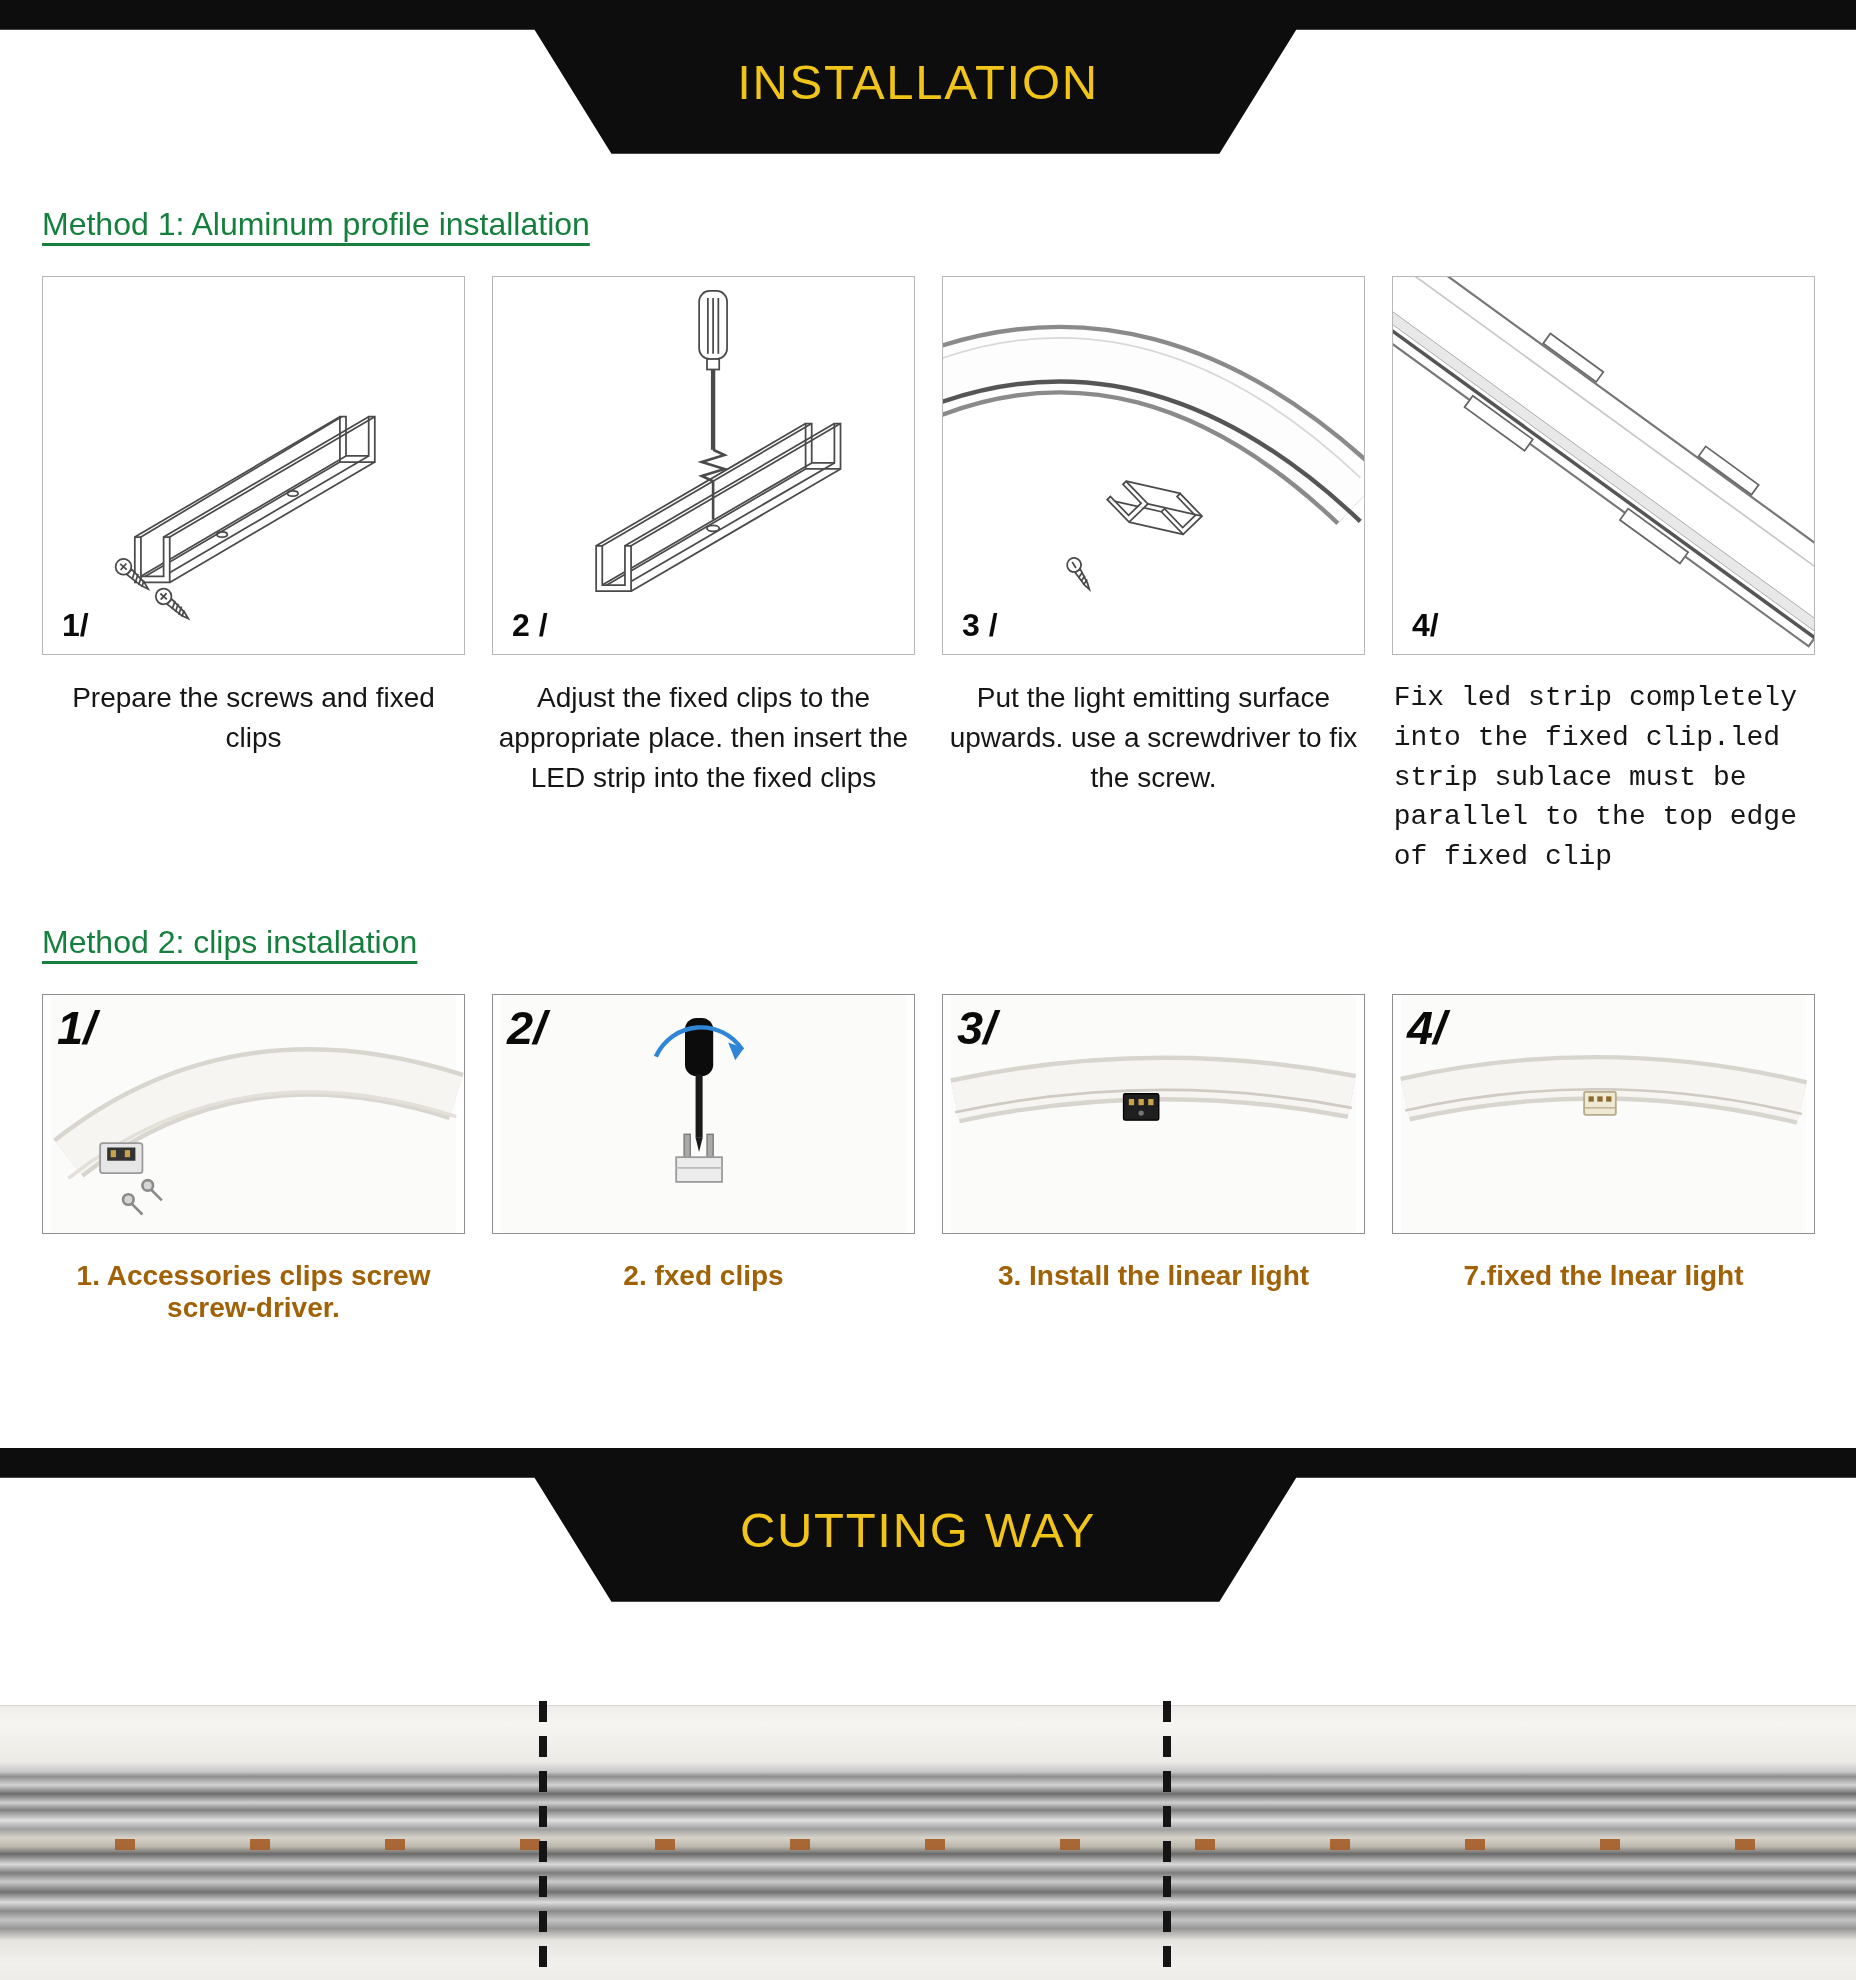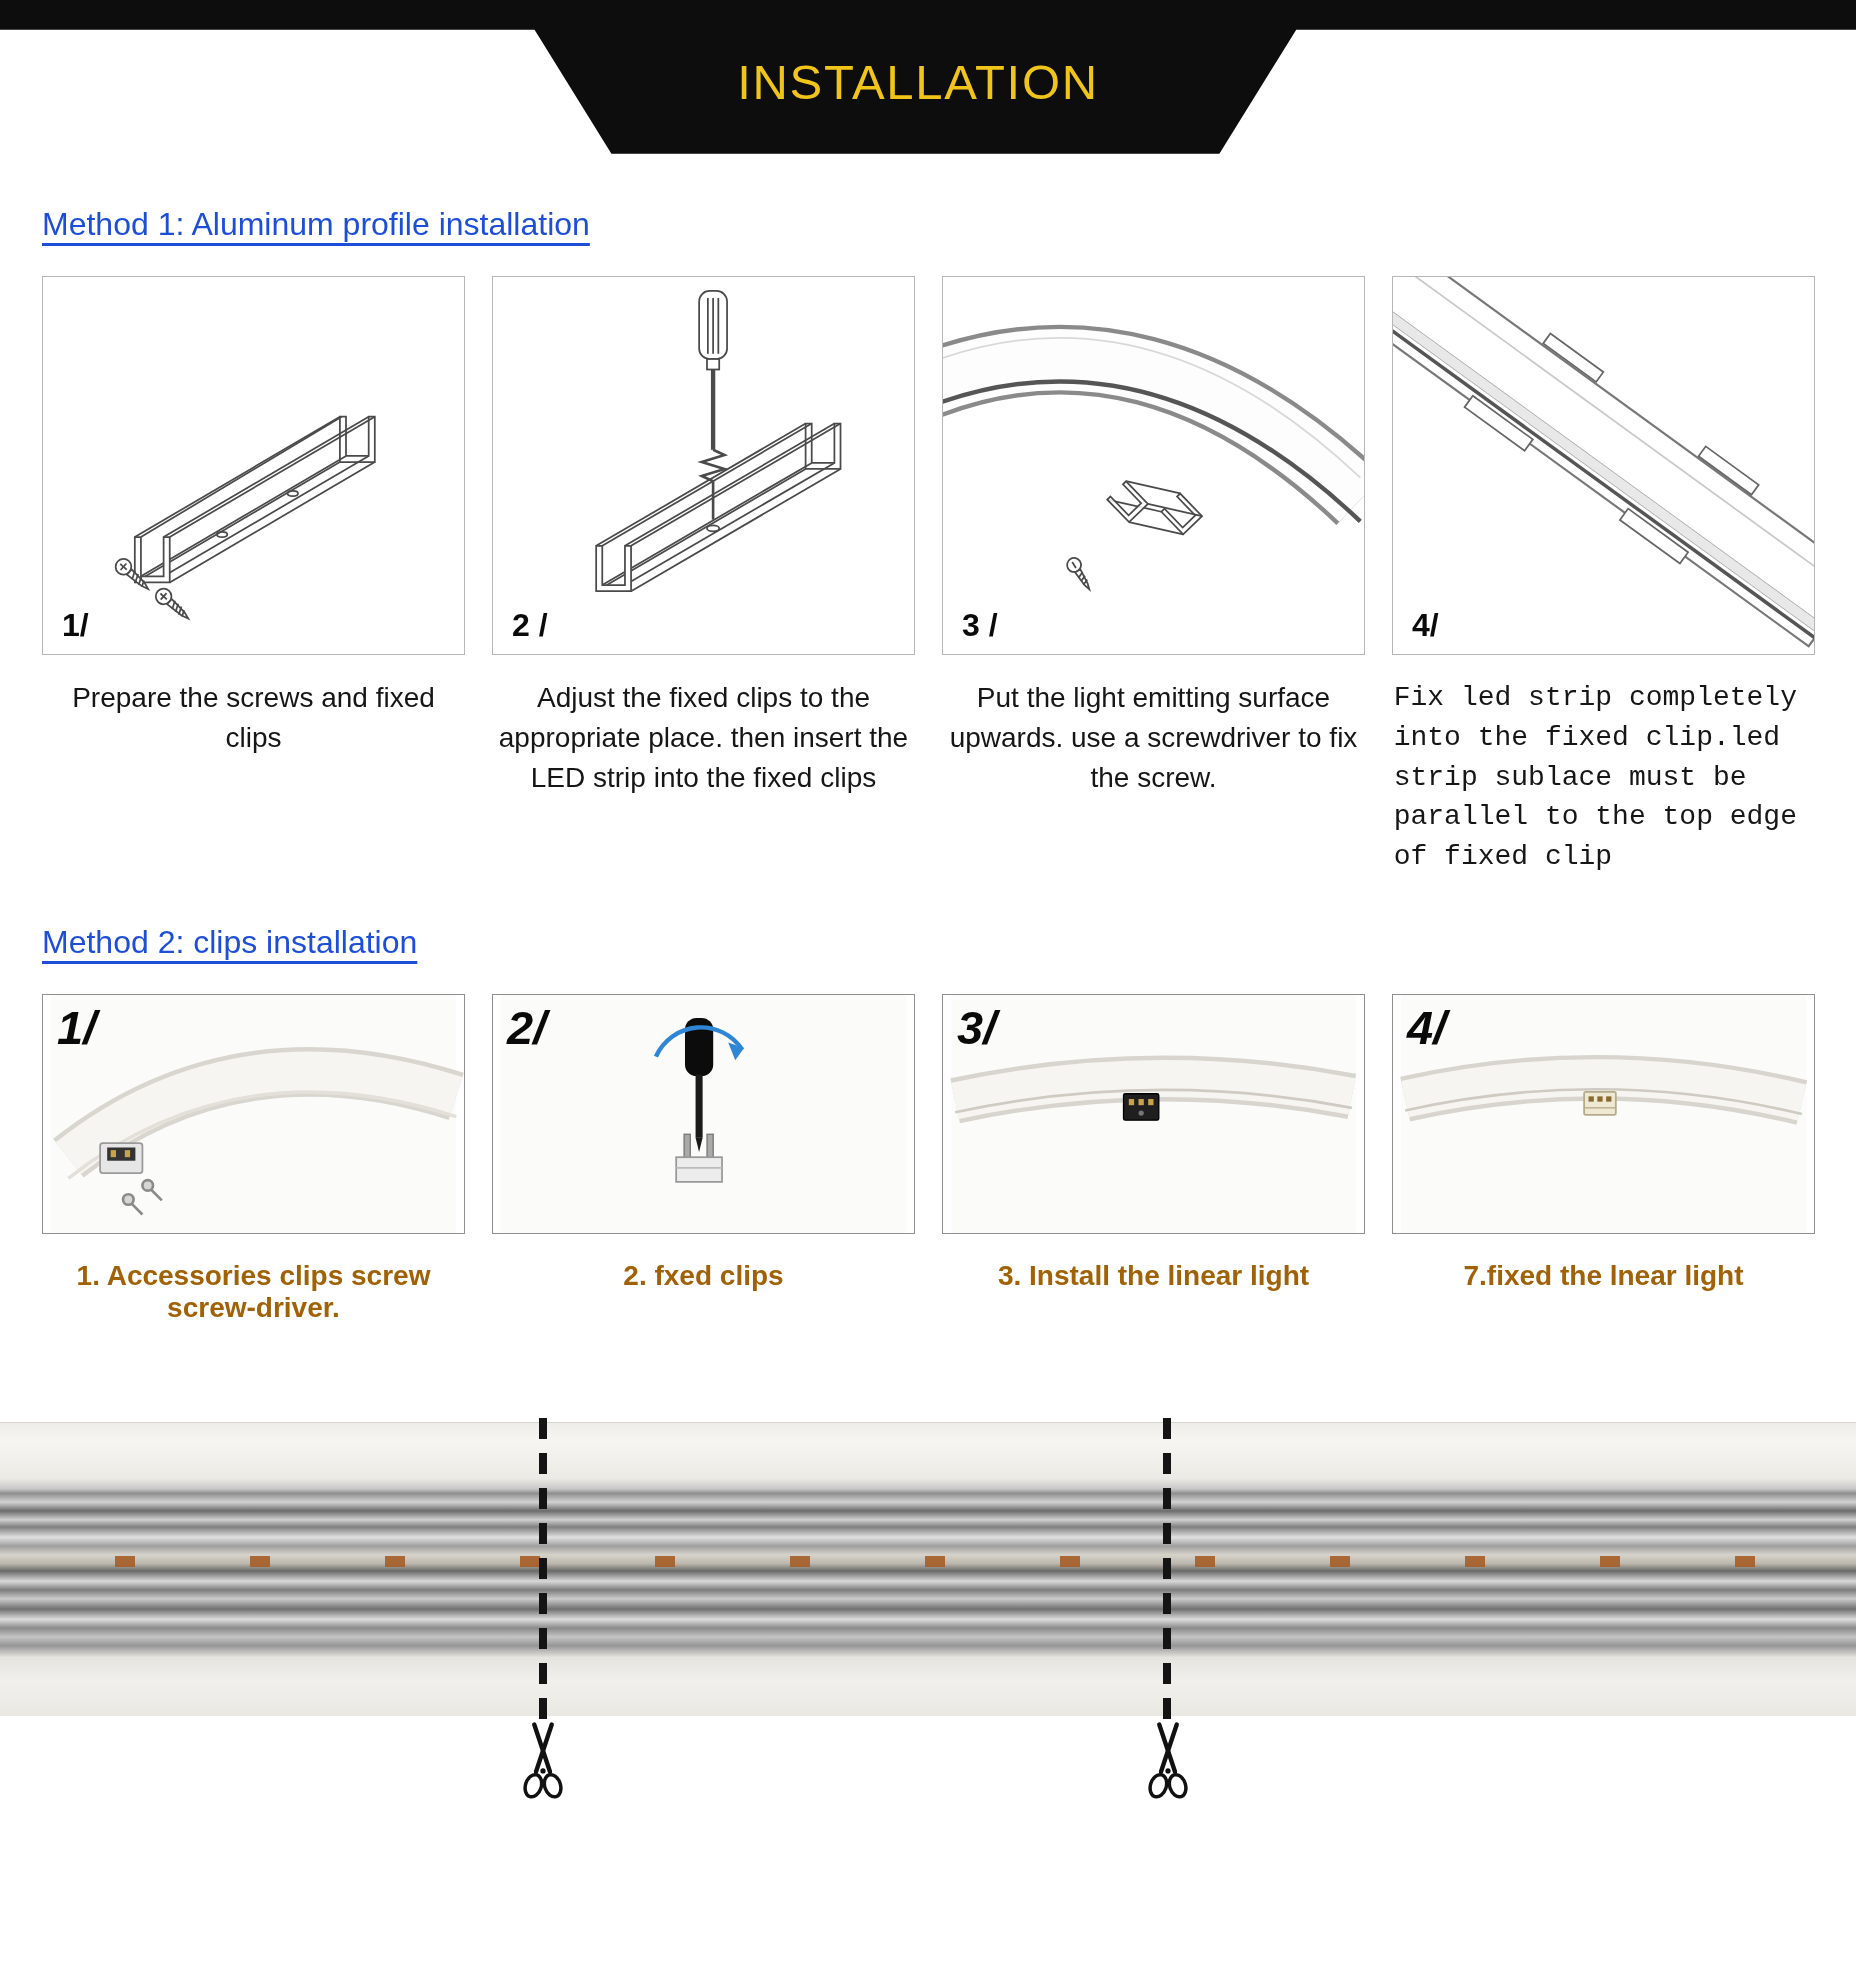--- a/index.html
+++ b/index.html
@@ -10,21 +10,21 @@
   
   .banner{position:relative;width:1857px;height:159px;}
   .banner svg{position:absolute;left:0;top:0;width:100%;height:100%;display:block;}
   .banner-text{
     position:absolute;left:918px;top:54px;transform:translateX(-50%);
     color:var(--banner_text,#f0c419);font-size:49px;font-weight:500;letter-spacing:1.7px;white-space:nowrap;
   }
   .banner2{margin-top:124px;}
   
   .method-heading{
-    margin:47px 0 0 42px;font-size:32px;font-weight:400;color:#1d4ed8;
+    margin:47px 0 0 42px;font-size:32px;font-weight:400;color:#15803d;
     text-decoration:underline;text-underline-offset:7.9px;
   }
   
   .steps-row{display:flex;justify-content:space-between;padding:0 42px;margin-top:33px;}
   .col{width:423px;display:flex;flex-direction:column;}
   .card{
     position:relative;background:#fff;border:0.9px solid #b7b7b7;overflow:hidden;
   }
   .card.m1{height:377px;}
   .card.m2{height:238px;border-color:#8f8f8f;}
@@ -294,20 +294,26 @@
             <line x1="208" y1="128" x2="244" y2="128" stroke="#b5ab8a" stroke-width="1.5"></line>
           </g>
         </svg>
         <div class="stepnum-m2">4/</div>
       </div>
       <div class="caption-m2">7.fixed the lnear light</div>
     </div>
 
   </div>
 
+  <div class="banner banner2">
+    <svg viewBox="0 0 2126 182" preserveAspectRatio="none">
+      <polygon points="0,0 2126,0 2126,34 1484,34 1396,176 700,176 612,34 0,34" fill="#0d0d0d"></polygon>
+    </svg>
+    <span class="banner-text">CUTTING WAY</span>
+  </div>
 
   <div class="cutting-area">
     <div class="strip-photo">
       <div class="led-pads"></div>
     </div>
     <div class="cutline" style="left:539px"></div>
     <div class="cutline" style="left:1163px"></div>
     <svg class="scissors" style="left:522px" viewBox="0 0 48 96">
       <g stroke="#111111" stroke-width="5" fill="none" stroke-linecap="round">
         <line x1="14" y1="4" x2="32" y2="58"></line>

